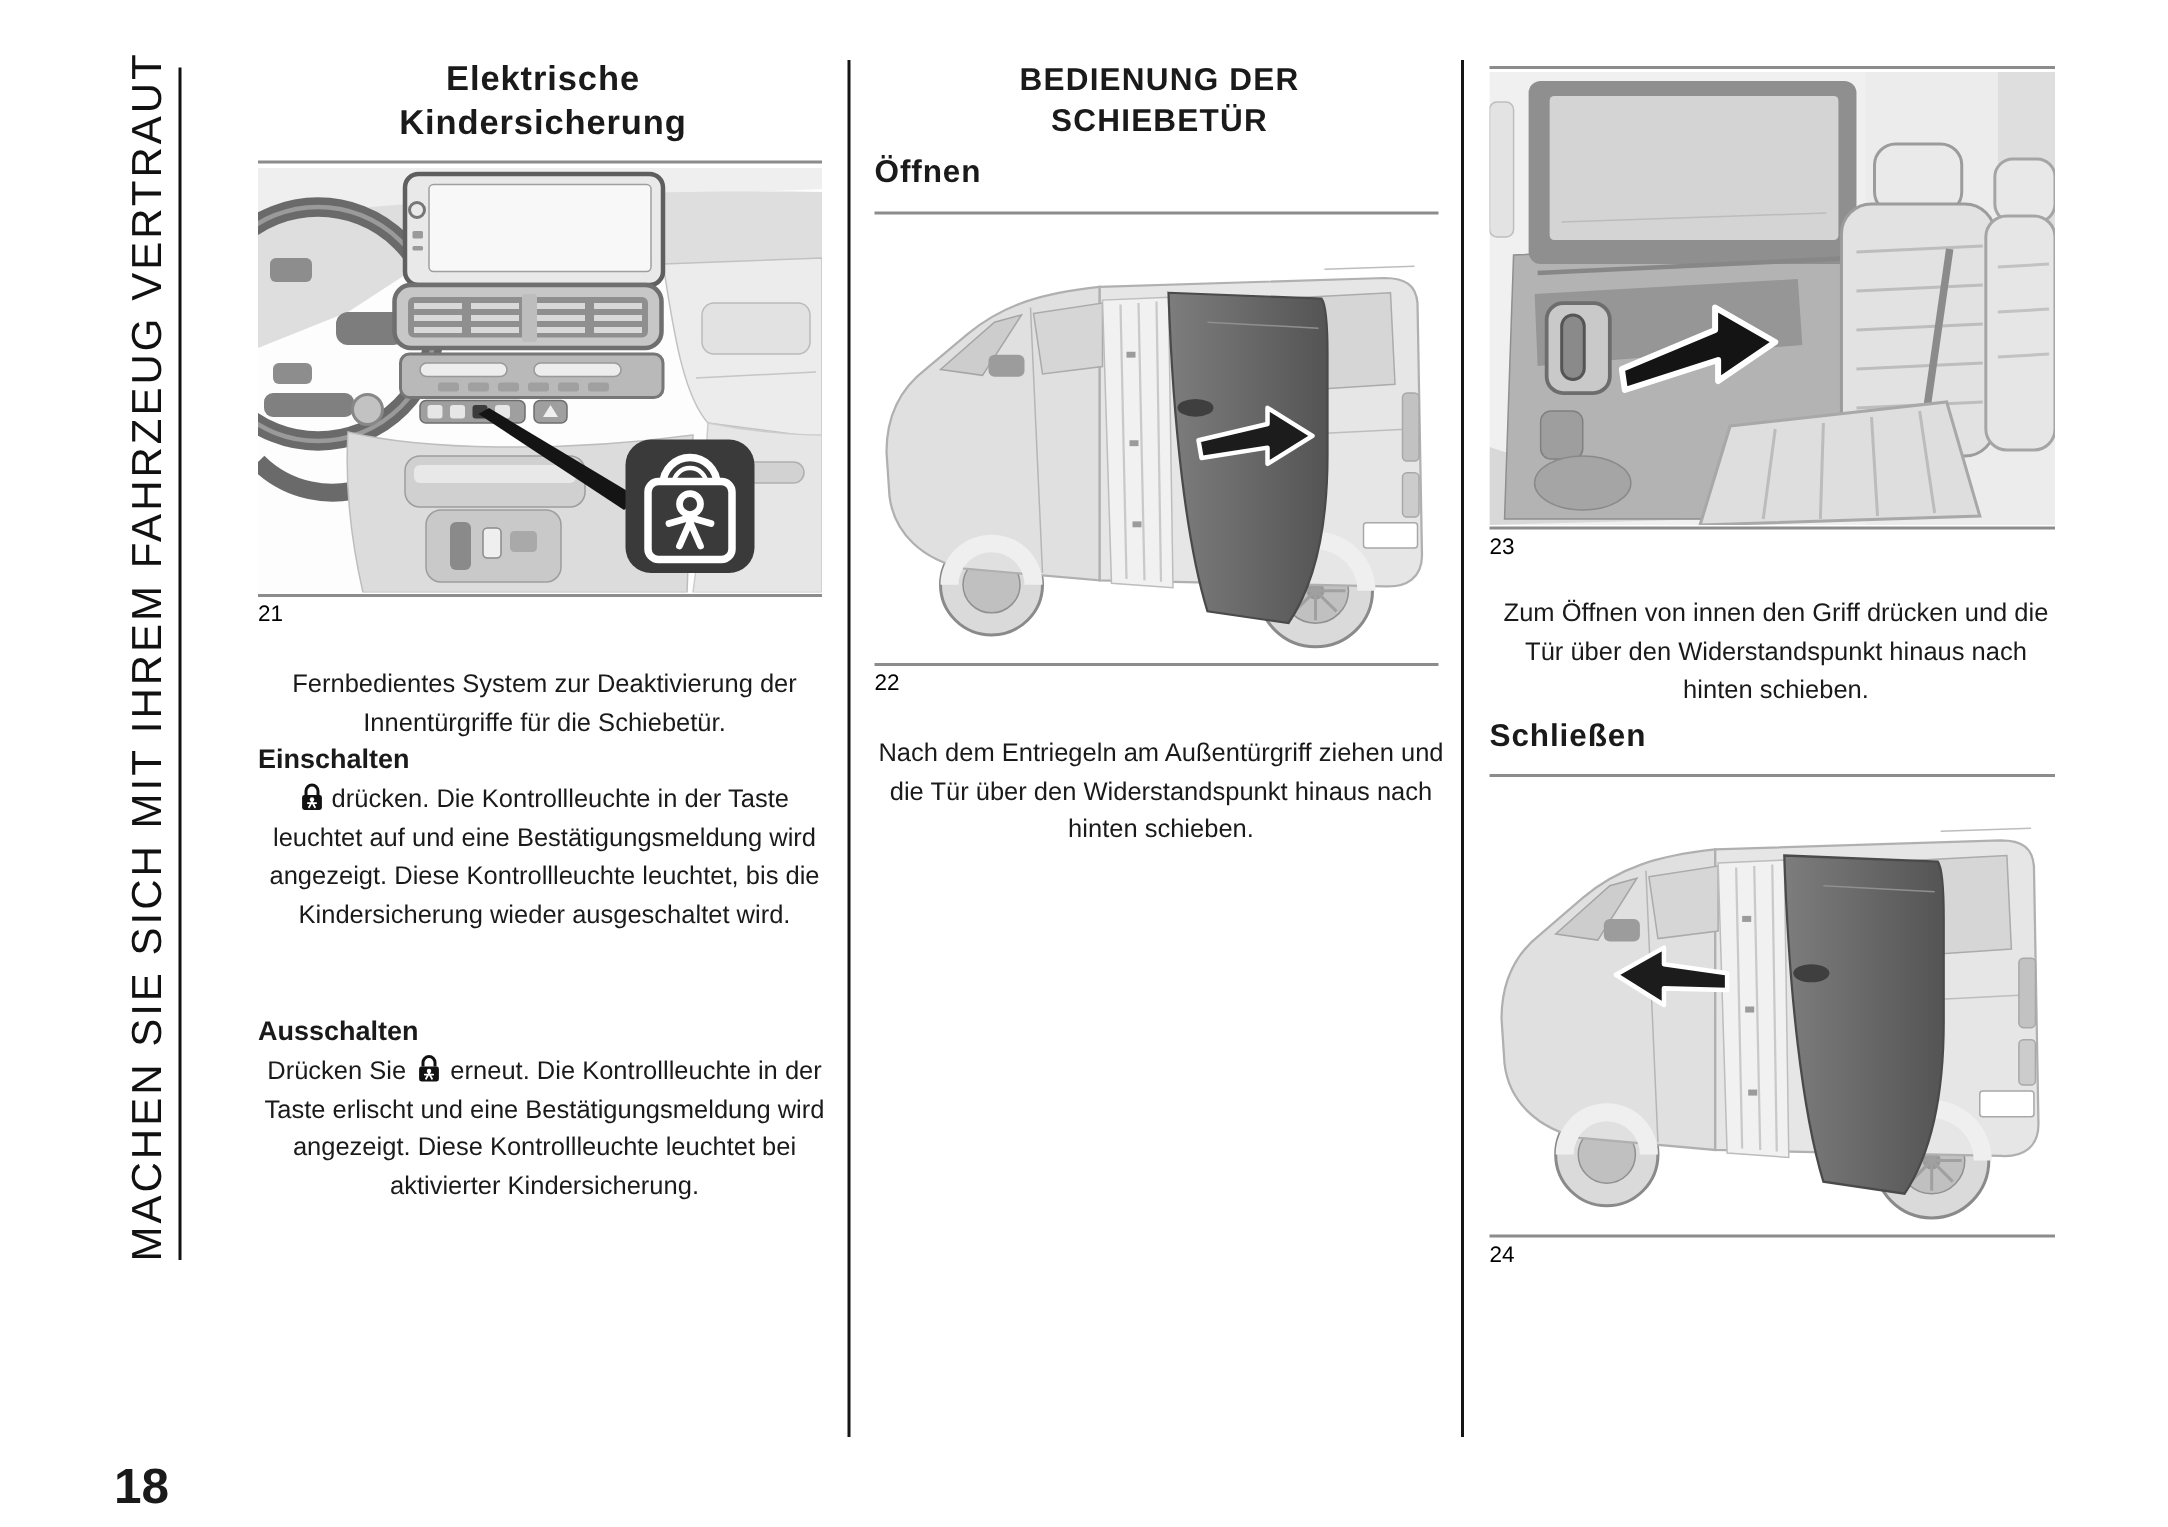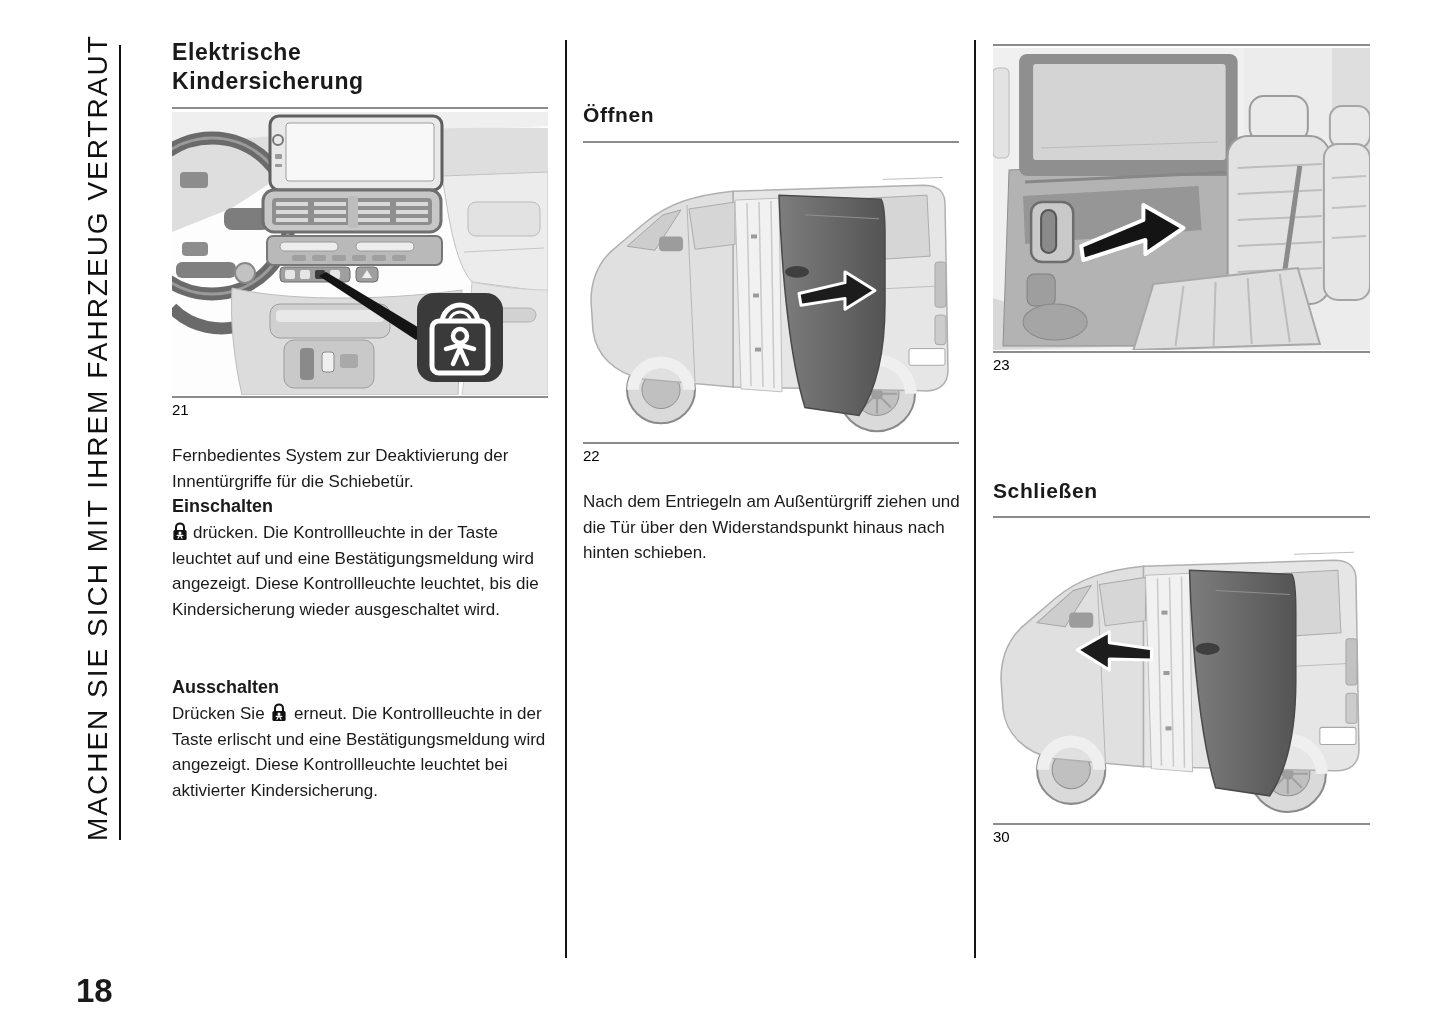--- a/index.html
+++ b/index.html
@@ -1,18 +1,18 @@
 <!DOCTYPE html>
 <html><head>
 <meta charset="utf-8">
 <style>
   html,body{margin:0;padding:0;background:#ffffff;}
   .page{position:relative;width:1445px;height:1018px;background:#fff;overflow:hidden;
         font-family:"Liberation Sans",sans-serif;color:#1a1a1a;}
-  .abs{position:absolute;margin:0;}
+  .abs{position:absolute;margin:0;text-align:center;}
   .col-title{font-weight:bold;font-size:23px;line-height:29px;letter-spacing:.6px;white-space:pre-line;}
   .col-title.caps{font-size:21px;line-height:27px;letter-spacing:.8px;}
   .sub-title{font-weight:bold;font-size:21px;letter-spacing:.6px;}
   .body{font-size:17px;line-height:25.5px;}
   .bold{font-weight:bold;font-size:18px;}
   .caption{font-size:15px;color:#000000;}
   .rule{height:2px;background:#8c8c8c;}
   .vdivider{width:2px;background:#151515;}
   .sidebar-rotated{position:absolute;left:82px;top:841px;width:795px;height:42px;
         transform:rotate(-90deg);transform-origin:0 0;font-size:28px;letter-spacing:2px;
@@ -207,20 +207,22 @@
       </svg><span>drücken. Die Kontrollleuchte in der Taste leuchtet auf und eine Bestätigungsmeldung wird angezeigt. Diese Kontrollleuchte leuchtet, bis die Kindersicherung wieder ausgeschaltet wird.</span></div>
 
   <div class="abs body bold" style="left:172px;top:675px">Ausschalten</div>
   <div class="abs body" style="left:172px;top:701px;width:382px"><span>Drücken Sie</span> <svg class="ilock mid" width="16" height="19" viewBox="0 0 16 19">
         <path d="M4,8 V5.4 a4,4 0 0 1 8,0 V8" stroke="#111" stroke-width="2" fill="none"></path>
         <rect x="1.4" y="8" width="13.2" height="10" rx="1.6" fill="#111"></rect>
         <circle cx="8" cy="11" r="1.5" fill="#fff"></circle>
         <path d="M5.2,13.4 L10.8,13.4 M8,12.6 L6,16.2 M8,12.6 L10,16.2" stroke="#fff" stroke-width="1.2" fill="none" stroke-linecap="round"></path>
       </svg> <span>erneut. Die Kontrollleuchte in der Taste erlischt und eine Bestätigungsmeldung wird angezeigt. Diese Kontrollleuchte leuchtet bei aktivierter Kindersicherung.</span></div>
 
+  <div class="abs col-title caps" style="left:583px;top:40px;width:380px">BEDIENUNG DER
+SCHIEBETÜR</div>
   <div class="abs sub-title" style="left:583px;top:103px">Öffnen</div>
   <div class="abs rule" style="left:583px;top:141px;width:376px"></div>
 
   <svg class="fig" style="left:583px;top:146px;width:376px;height:295px" viewBox="0 0 376 300" preserveAspectRatio="none">
     <use href="#van-body"></use>
     <polygon points="216,150 262,139 262,128 292,147 262,166 262,155 218,162" fill="#1c1c1c" stroke="#ffffff" stroke-width="3" stroke-linejoin="round"></polygon>
   </svg>
 
   <div class="abs rule" style="left:583px;top:442px;width:376px"></div>
   <div class="abs caption" style="left:583px;top:447px">22</div>
@@ -280,24 +282,25 @@
       <g stroke="#c2c2c2" stroke-width="2">
         <line x1="338" y1="130" x2="372" y2="128"></line>
           <line x1="338" y1="160" x2="372" y2="158"></line>
         <line x1="338" y1="190" x2="372" y2="188"></line>
       </g>
     </g>
   </svg>
 
   <div class="abs rule" style="left:993px;top:351px;width:377px"></div>
   <div class="abs caption" style="left:993px;top:356px">23</div>
+  <div class="abs body" style="left:993px;top:396px;width:382px">Zum Öffnen von innen den Griff drücken und die Tür über den Widerstandspunkt hinaus nach hinten schieben.</div>
   <div class="abs sub-title" style="left:993px;top:479px">Schließen</div>
   <div class="abs rule" style="left:993px;top:516px;width:377px"></div>
 
   <svg class="fig" style="left:993px;top:520px;width:377px;height:302px" viewBox="0 0 376 300" preserveAspectRatio="none">
     <use href="#van-body"></use>
     <polygon points="158,128 116,122 116,111 84,129 116,149 116,138 158,139" fill="#1c1c1c" stroke="#ffffff" stroke-width="3" stroke-linejoin="round"></polygon>
   </svg>
 
   <div class="abs rule" style="left:993px;top:823px;width:377px"></div>
-  <div class="abs caption" style="left:993px;top:828px">30</div>
+  <div class="abs caption" style="left:993px;top:828px">24</div>
 
 </div>
 
 </body></html>

